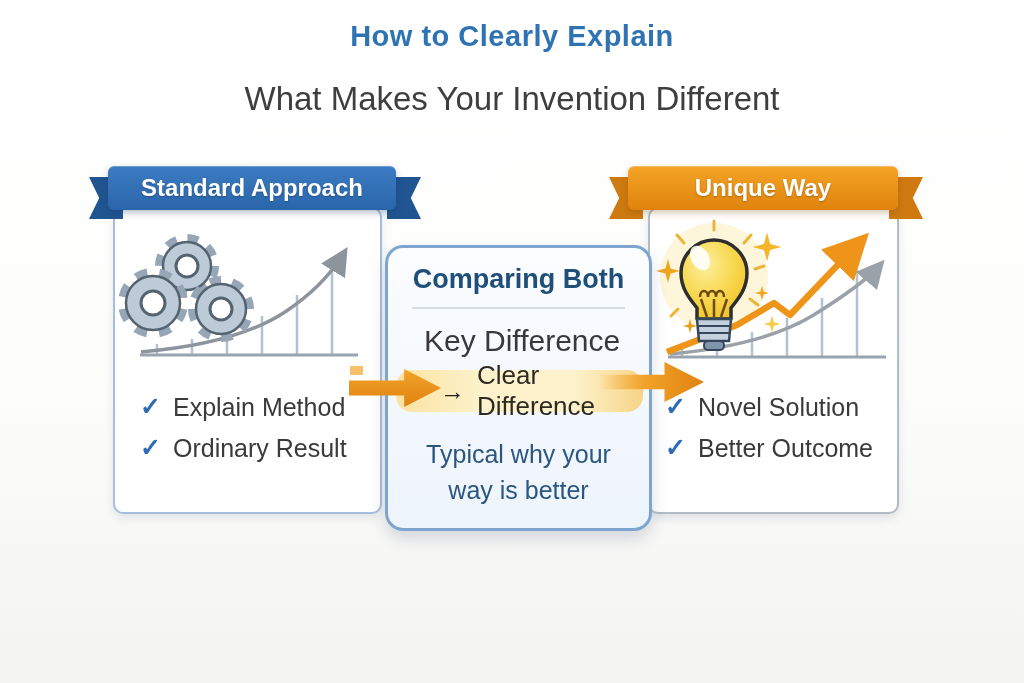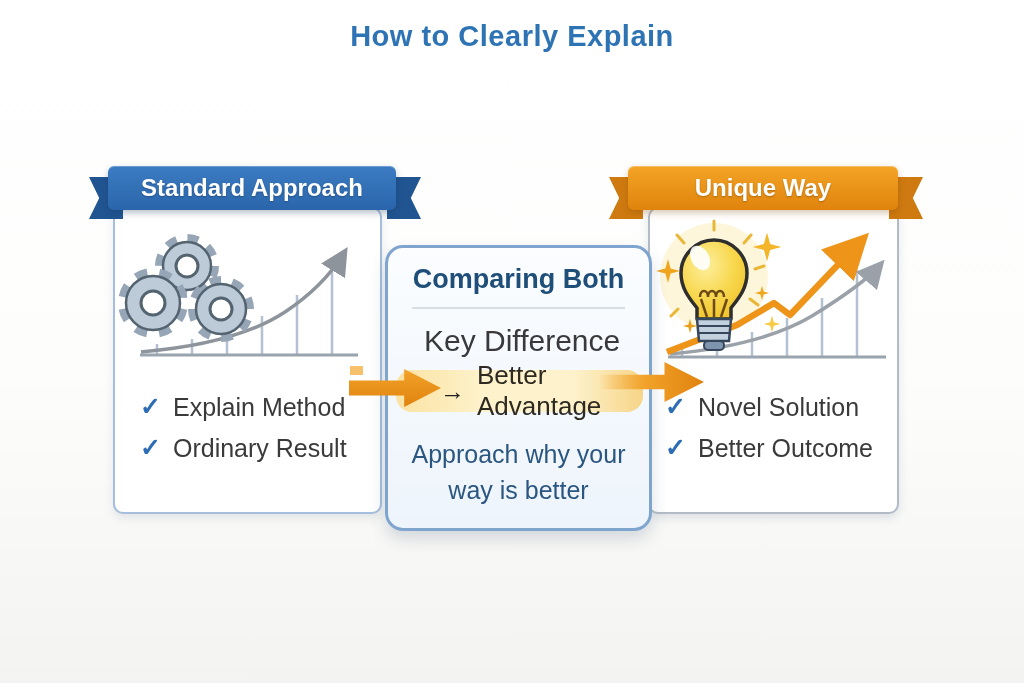--- a/index.html
+++ b/index.html
@@ -66,20 +66,21 @@
   .arrow2{left:600px;top:362px;width:104px;height:40px;
     background:linear-gradient(90deg,rgba(250,216,134,.15),#f2a32a 42%,#df820e);
     clip-path:polygon(0 32%,62% 32%,62% 0,100% 50%,62% 100%,62% 68%,0 68%);}
 </style>
 </head>
 <body>
 
 <div class="stage">
 
   <div class="title">How to Clearly Explain</div>
+  <div class="subtitle">What Makes Your Invention Different</div>
 
   <div class="panel left">
     <svg class="illu" width="265" height="303" viewBox="0 0 265 303">
       <defs>
         <marker id="mGray" markerWidth="8" markerHeight="8" refX="6" refY="4" orient="auto">
           <path d="M0,0 L8,4 L0,8 Z" fill="#8d949c"></path>
         </marker>
       </defs>
 
       <g>
@@ -188,24 +189,24 @@
     <div class="tail r"></div>
     <div class="band">Unique Way</div>
   </div>
 
   <div class="center-panel">
     <div class="cp-title">Comparing Both</div>
     <div class="cp-divider"></div>
     <div class="cp-row1">Key Difference</div>
     <div class="cp-highlight">
       <span class="cp-arrow-glyph">→</span>
-      <span>Better Advantage</span>
+      <span>Clear Difference</span>
     </div>
     <div class="cp-note">
-      <div>Approach why your</div>
+      <div>Typical why your</div>
       <div>way is better</div>
     </div>
   </div>
 
   <div class="arrow1-notch"></div>
   <div class="block-arrow arrow1"></div>
   <div class="block-arrow arrow2"></div>
 
 </div>
 

